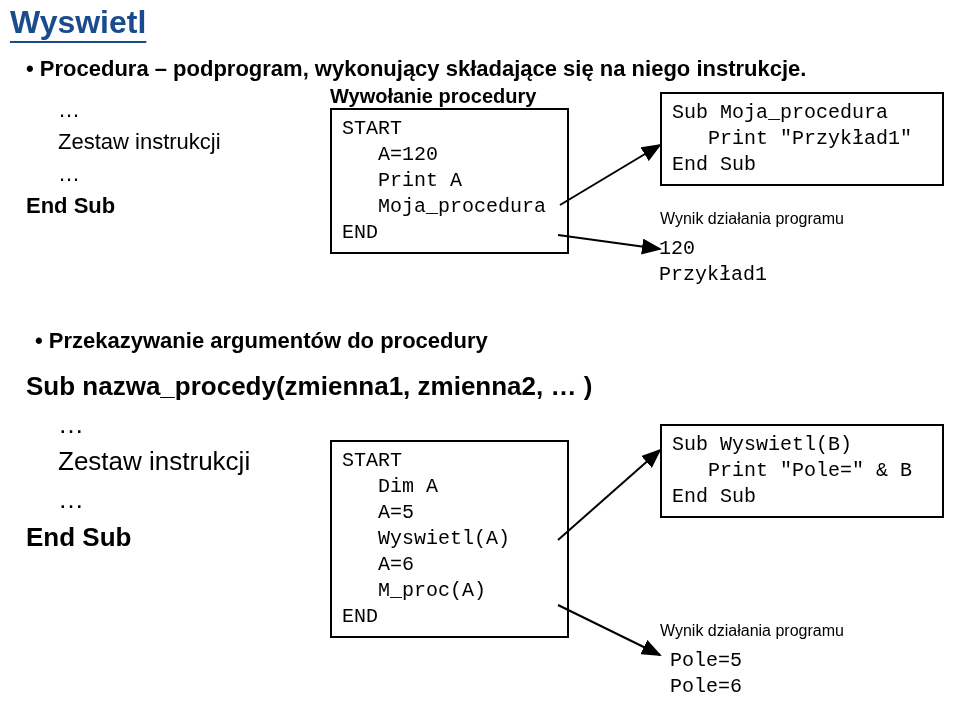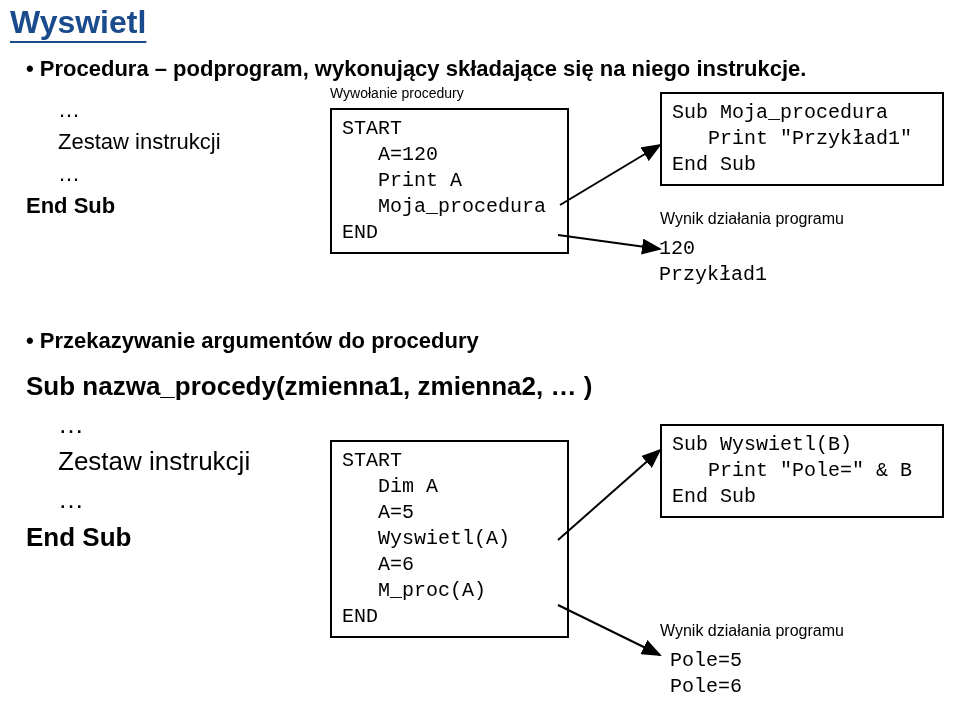--- a/index.html
+++ b/index.html
@@ -38,38 +38,39 @@
     left: 26px;
     top: 94px;
     font-size: 22px;
     line-height: 1.45;
   }
   .indent { display: inline-block; width: 32px; }
   .call-label {
     position: absolute;
     left: 330px;
     top: 85px;
-    font-size: 14px;
+    font-size: 20px;
+    font-weight: bold;
   }
   .code-box {
     position: absolute;
     background: #fff;
     border: 2px solid #000;
     padding: 6px 10px 6px 10px;
     font-size: 20px;
     line-height: 1.3;
     white-space: pre;
   }
   .code-box-call1 { left: 330px; top: 108px; width: 215px; }
   .sub-box1 { left: 660px; top: 92px; width: 260px; }
   .result-label1 { position:absolute; left: 660px; top: 210px; font-size: 16px; }
   .result-box1 { left: 649px; top: 230px; width: 130px; border: none; padding-left:10px; }
   .bullet2 {
     position: absolute;
-    left: 26px;
+    left: 35px;
     top: 328px;
     font-size: 22px;
     font-weight: bold;
   }
   .decl2 {
     position: absolute;
     left: 26px;
     top: 368px;
     font-size: 26px;
     line-height: 1.45;

